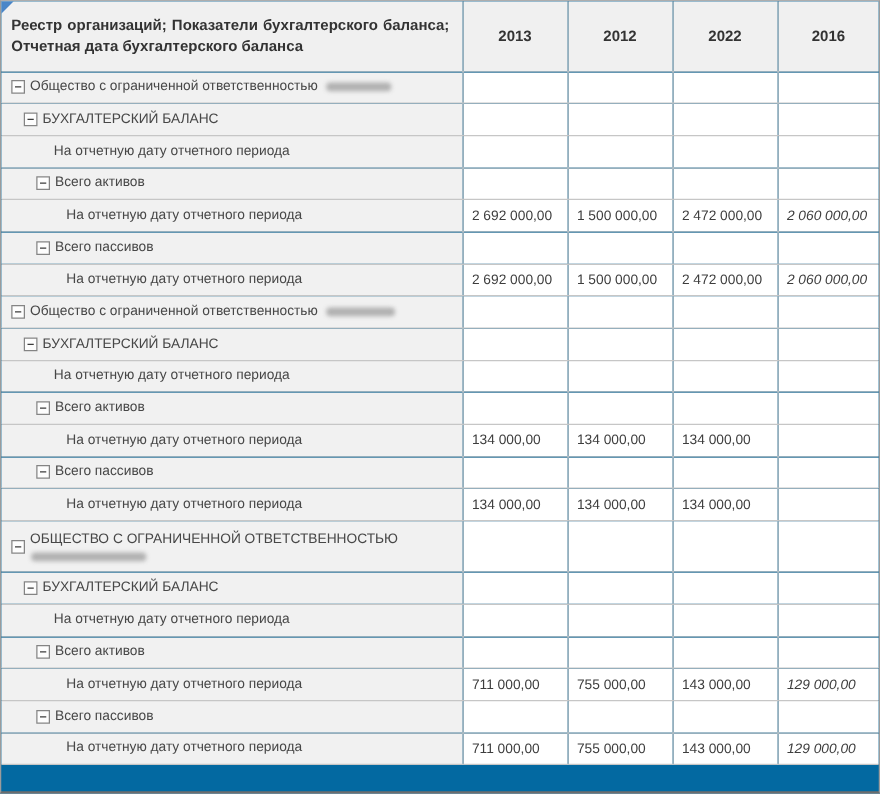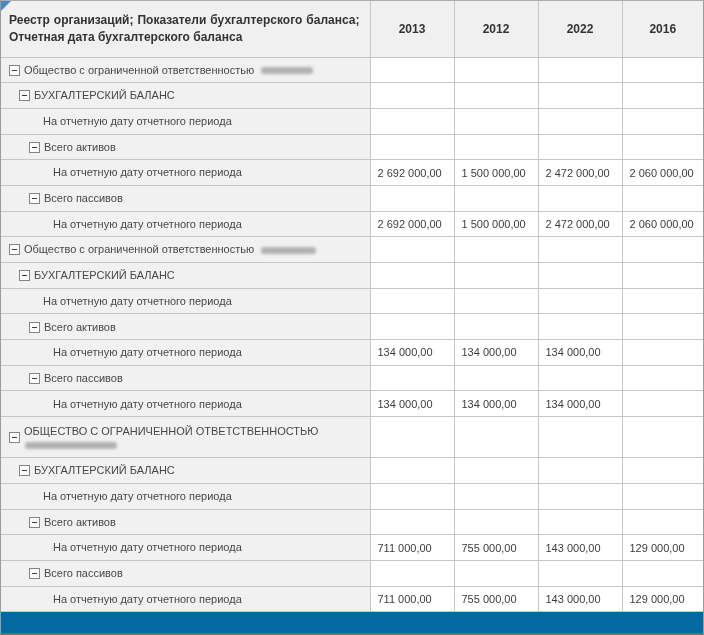--- a/index.html
+++ b/index.html
@@ -42,21 +42,21 @@
     background: #f1f1f1; color: #474747; font-size: 11px;
     vertical-align: middle; line-height: 13px; white-space: nowrap;
     border-left: none;
   }
   tr.tall td.label-cell { white-space: normal; }
   td.value-cell {
     background: #ffffff; color: #3d3d3d; font-size: 11px;
     vertical-align: middle; text-align: left; padding-left: 7px;
     white-space: nowrap;
   }
-  td.value-cell:last-child { border-right: none; }
+  td.value-cell:last-child { border-right: none; font-style: italic; }
   .collapse-icon {
     display: inline-block; width: 9px; height: 9px;
     border: 1px solid #848484; background: #fdfdfd;
     margin-right: 4px; vertical-align: middle; position: relative;
   }
   .collapse-icon::after {
     content: ''; position: absolute; left: 2px; top: 4px;
     width: 5px; height: 1px; background: #3c3c3c;
   }
   .txtwrap { display: inline-block; vertical-align: middle; }

